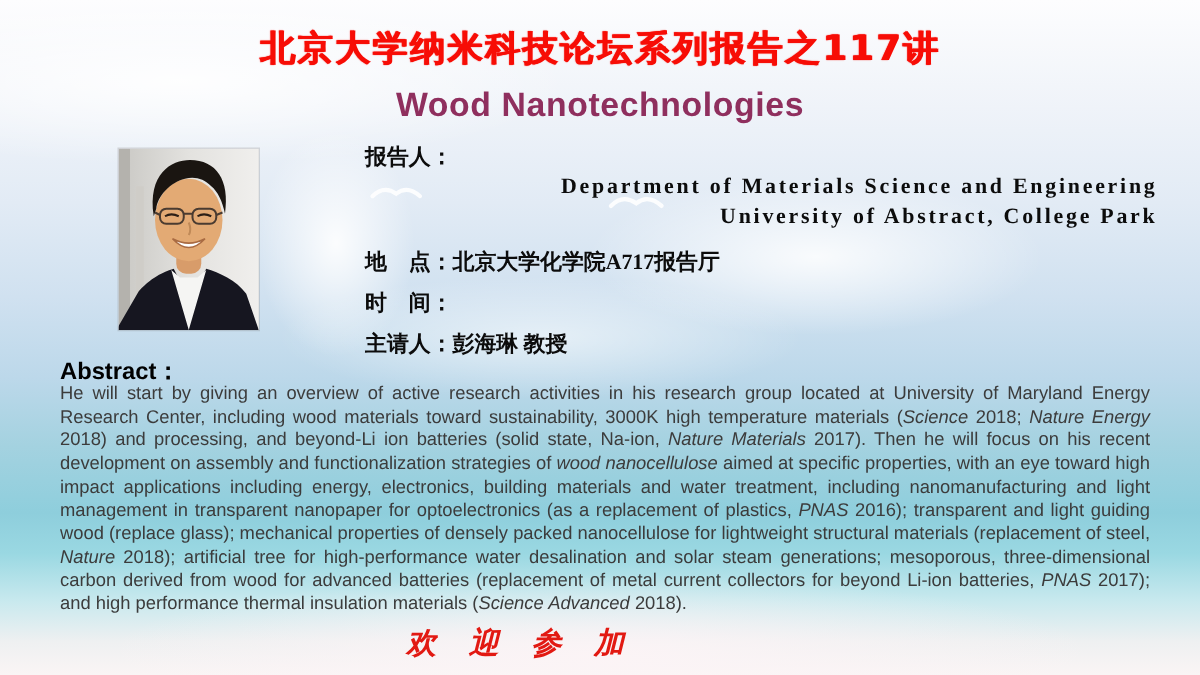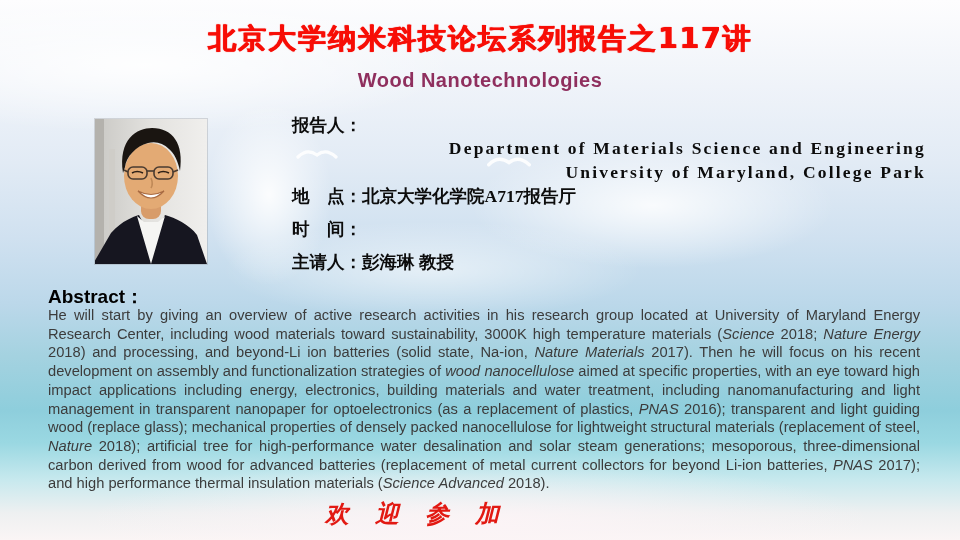--- a/index.html
+++ b/index.html
@@ -23,21 +23,21 @@
   
   .title {
     top:20px; left:0; width:960px; text-align:center;
     font-family:"DejaVu Sans", sans-serif;
     font-size:28px; font-weight:900; letter-spacing:2px;
     color:#f70d06;
     text-shadow:0 0 1px #f70d06, 1px 0 0 #f70d06;
   }
   .subtitle {
     top:69px; left:0; width:960px; text-align:center;
-    font-size:20px; font-weight:bold; letter-spacing:.5px;
+    font-size:27px; font-weight:bold; letter-spacing:.5px;
     color:#8f2f5e;
   }
 
   
   .photo {
     left:95px; top:119px; width:112px; height:145px;
     box-shadow:0 0 0 1px rgba(120,120,120,.25);
     background:#dddcd9;
   }
   .photo svg { display:block; width:100%; height:100%; }
@@ -46,21 +46,21 @@
   .info {
     left:286px; top:113px; width:640px;
     font-family:"Liberation Serif", serif;
     font-weight:bold; color:#0c0c0c; font-size:17.5px;text-align:right;
   }
   .info .row { display:flex; margin-bottom:9px; }
   .info .label { white-space:pre; flex:0 0 76px; }
   .info .val-en { letter-spacing:2.2px; }
   .info .affil { margin-left:52px; letter-spacing:2.2px; line-height:23.5px; }
   .row-speaker { margin-bottom:0 !important; }
-  .gap-loc { }
+  .gap-loc { margin-top:13px; }
 
   
   .abstract-head {
     left:48px; top:284px;
     font-size:19px; font-weight:bold; color:#000;
   }
   .abstract-body {
     left:48px; top:306px; width:872px;
     font-size:14.7px; line-height:18.7px; color:#3c3c3c;
     text-align:justify;
@@ -126,21 +126,21 @@
     <path d="M56 59 q2.5 6 0 10" stroke="#c08a58" stroke-width="1.6" fill="none"></path>
     <path d="M43 72 Q56 86 69 72 Q56 79 43 72 Z" fill="#ffffff" stroke="#a96b42" stroke-width="1.2"></path>
   </svg>
 </div>
 
 <div class="abs info">
   <div class="row row-speaker">
     <span class="label">报告人：</span>
   </div>
   <div class="affil">Department of Materials Science and Engineering</div>
-  <div class="affil">University of Maryland, College Park</div>
+  <div class="affil">University of Abstract, College Park</div>
 
   <div class="row gap-loc">
     <span class="label">地　点：</span>
     <span>北京大学化学院A717报告厅</span>
   </div>
   <div class="row">
     <span class="label">时　间：</span>
   </div>
   <div class="row">
     <span class="label">主请人：</span>

